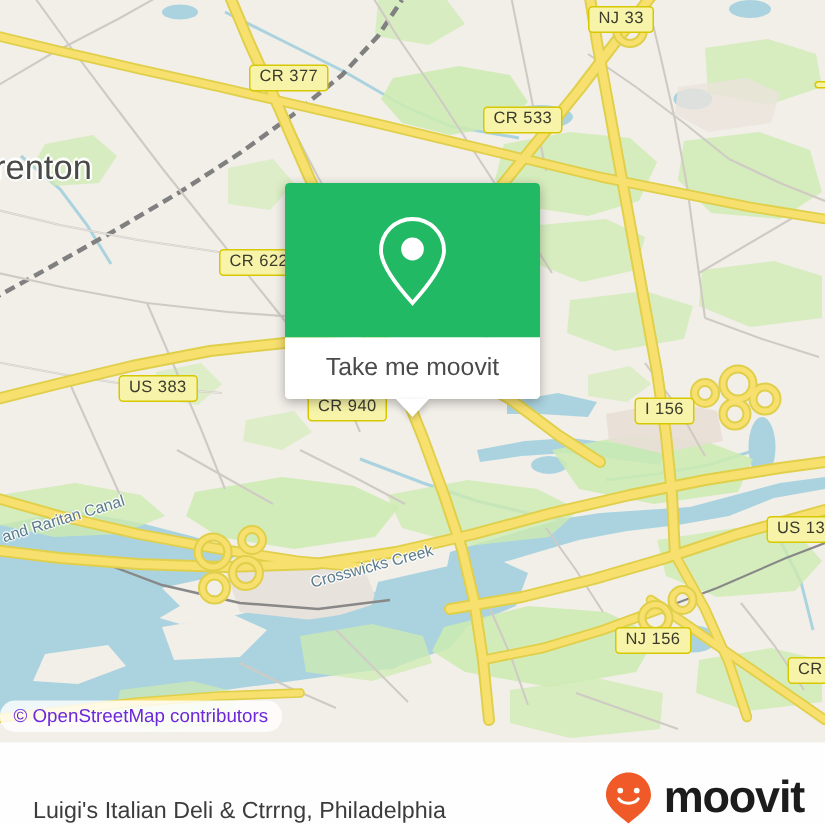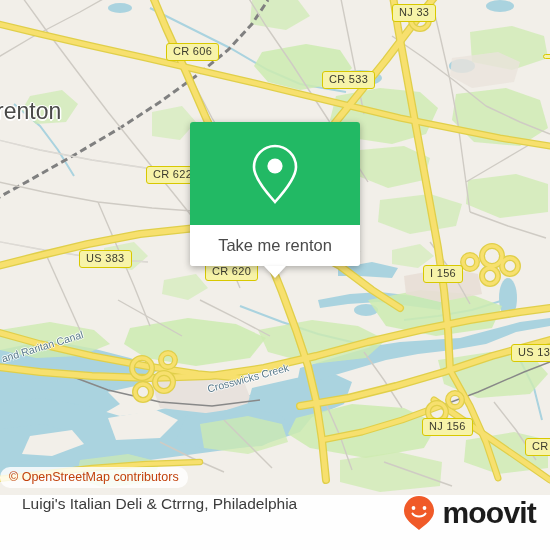--- a/index.html
+++ b/index.html
@@ -108,38 +108,38 @@
     filter: drop-shadow(0 2px 2px rgba(0,0,0,0.22));
     z-index: 41;
   }
 
   
   #osm-attrib {
     position: absolute;
     left: 0;
     top: 467px;
     background: rgba(255,255,255,0.82);
-    color: #c2410c;
+    color: #6d28d9;
     font-size: 12.5px;
     padding: 3px 9px 4px 9px;
     z-index: 30;
     white-space: nowrap;
     border-radius: 10px;
   }
 
   
   #footer {
     position: absolute;
     left: 0;
     top: 495px;
     width: 550px;
     height: 55px;
     background: rgba(255,255,255,0.92);
     display: flex;
-    align-items: flex-start;
+    align-items: flex-end;
     justify-content: space-between;
     box-sizing: border-box;
     padding: 0 14px 0 22px;
     z-index: 50;
   }
   #footer-title {
     color: #3c3c3c;
     font-size: 15.5px;
     white-space: nowrap;
   }
@@ -351,41 +351,41 @@
         </g>
       </g>
     </svg>
 
     <div class="place-label" style="left:-4px; top:98px;">renton</div>
 
     <div class="water-label" style="left:-12px; top:342px; transform:rotate(-17deg);">re and Raritan Canal</div>
     <div class="water-label" style="left:206px; top:372px; transform:rotate(-15deg);">Crosswicks Creek</div>
 
     <div class="shield" style="left:392px; top:4px;">NJ 33</div>
-    <div class="shield" style="left:166px; top:43px;">CR 606</div>
+    <div class="shield" style="left:166px; top:43px;">CR 377</div>
     <div class="shield" style="left:322px; top:71px;text-align:center;">CR 533</div>
     <div class="shield" style="left:146px; top:166px;">CR 622</div>
     <div class="shield" style="left:79px; top:250px;">US 383</div>
-    <div class="shield" style="left:205px; top:263px;">CR 620</div>
+    <div class="shield" style="left:205px; top:263px;">CR 940</div>
     <div class="shield" style="left:423px; top:265px;">I 156</div>
     <div class="shield" style="left:511px; top:344px;">US 130</div>
-    <div class="shield" style="left:422px; top:418px;">NJ 156</div>
+    <div class="shield" style="left:410px; top:418px;">NJ 156</div>
     <div class="shield" style="left:525px; top:438px;">CR 5</div>
     <div class="shield" style="left:543px; top:54px; width:16px;"></div>
 
     <div id="popup">
       <div id="popup-image" style="background:#22b964;">
         <svg width="54" height="64" viewBox="0 0 54 64">
           <path d="M27 4 C15.4 4 6 13.4 6 25 C6 35 18 50 27 60 C36 50 48 35 48 25
                    C48 13.4 38.6 4 27 4 Z" fill="none" stroke="#ffffff" stroke-width="2.6"></path>
           <circle cx="27" cy="24" r="7.6" fill="#ffffff"></circle>
         </svg>
       </div>
       <div id="popup-label">
-        <span>Take me renton</span>
+        <span>Take me moovit</span>
       </div>
       <div id="popup-tail"></div>
     </div>
 
     <div id="osm-attrib">© OpenStreetMap contributors</div>
   </div>
 
   <div id="footer">
     <div id="footer-title">Luigi's Italian Deli &amp; Ctrrng, Philadelphia</div>
     <div id="brand">

